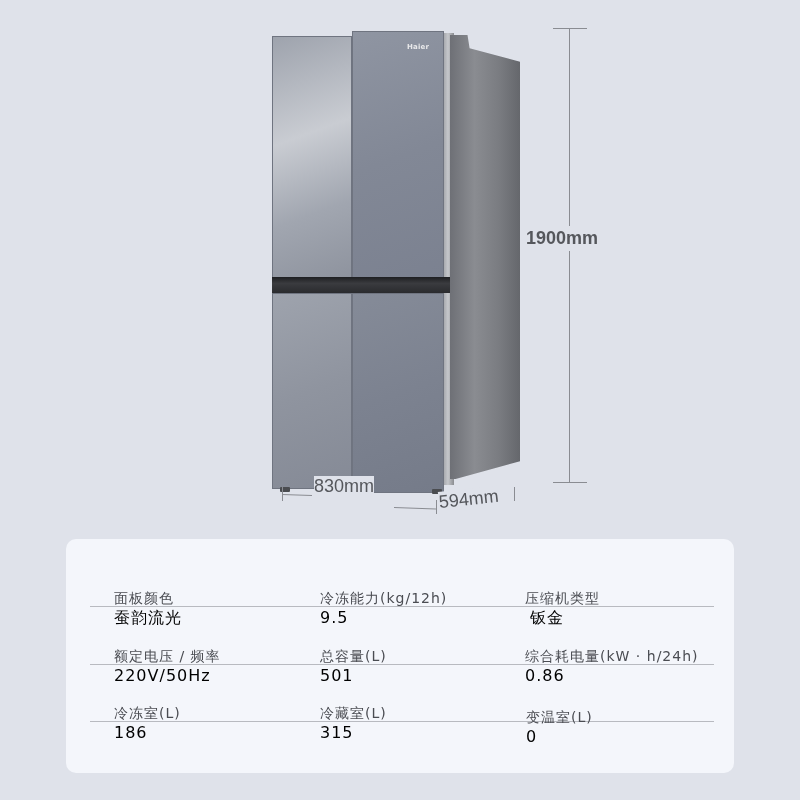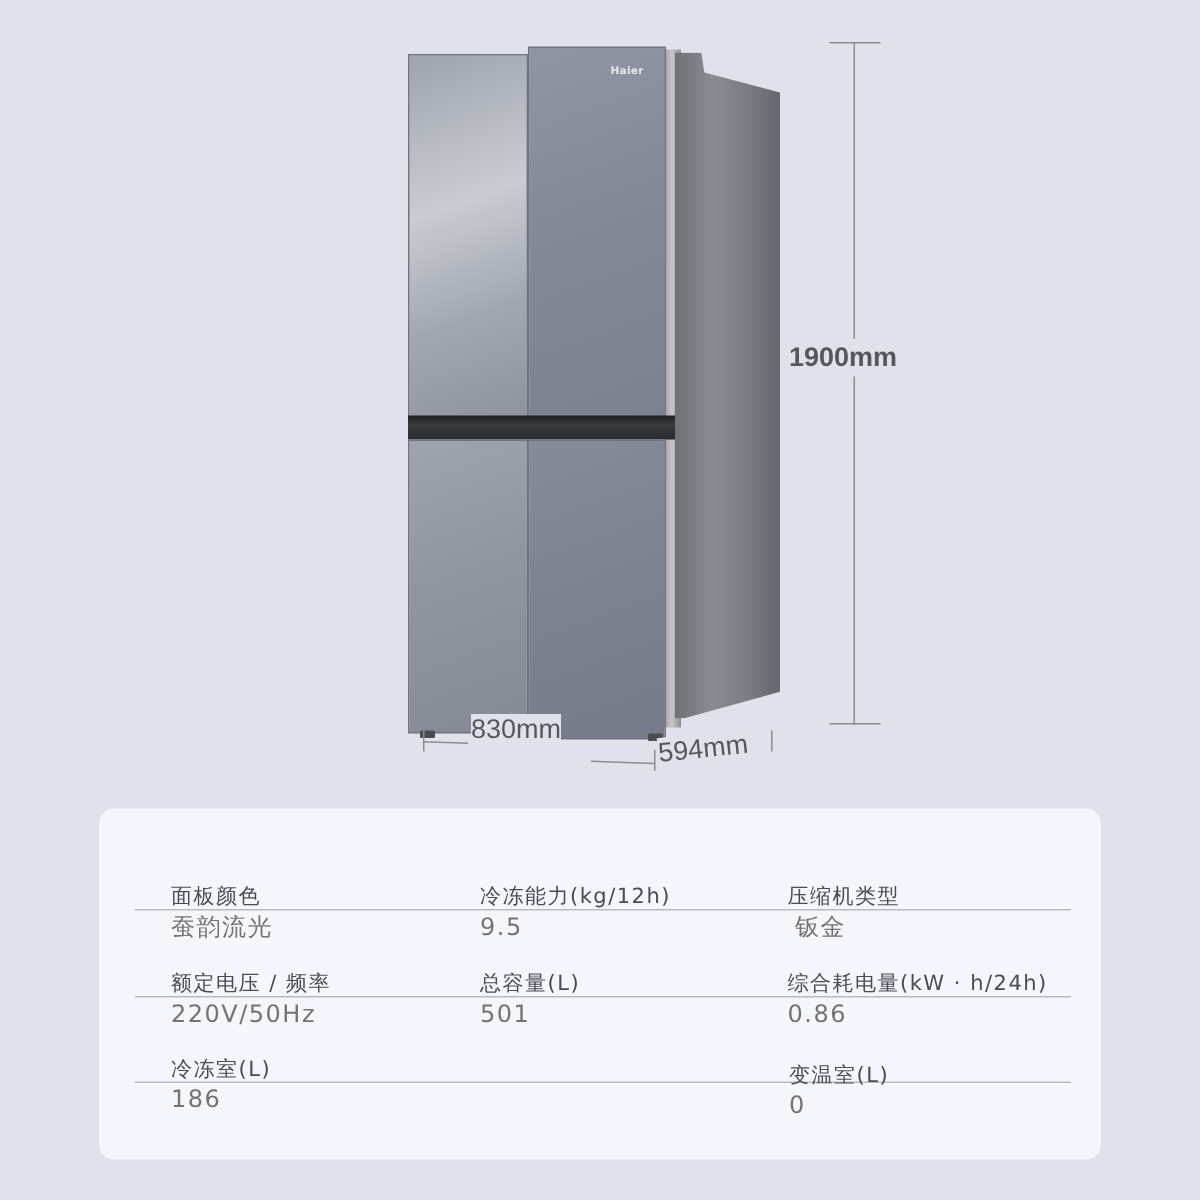--- a/index.html
+++ b/index.html
@@ -48,21 +48,21 @@
 
     
     .card {
       position: absolute; left: 66px; top: 539px; width: 668px; height: 234px;
       background: #f4f6fb; border-radius: 10px;
     }
     .spec-row { position: absolute; left: 24px; width: 624px; height: 57px; border-bottom: 1px solid #b8bac0; }
     .spec-row.last { border-bottom: none; }
     .cell { position: absolute; top: 0; margin-top: 40px; }
     .cell .lbl { display: block; font-size: 14px; color: #4a4c52; line-height: 18px; letter-spacing: 1px; }
-    .cell .val { display: block; font-size: 16px; color: #737373; line-height: 22px; letter-spacing: 1px; }
+    .cell .val { display: block; font-size: 16px; color: #000000; line-height: 22px; letter-spacing: 1px; }
   </style>
 </head>
 <body>
 
 <div class="stage">
   <div class="fridge">
     <div class="side-edge"></div>
     <div class="side-panel"></div>
     <div class="door tl"></div>
     <div class="door tr"></div>
@@ -118,19 +118,23 @@
       <span class="lbl">综合耗电量(kW · h/24h)</span>
       <span class="val">0.86</span>
     </div>
   </div>
 
   <div class="spec-row" style="top:125px;">
     <div class="cell" style="left:24px;">
       <span class="lbl">冷冻室(L)</span>
       <span class="val">186</span>
     </div>
+    <div class="cell" style="left:230px;">
+      <span class="lbl">冷藏室(L)</span>
+      <span class="val">315</span>
+    </div>
     <div class="cell" style="left:436px; top:4px;">
       <span class="lbl">变温室(L)</span>
       <span class="val">0</span>
     </div>
   </div>
 
 </div>
 
 </body></html>

